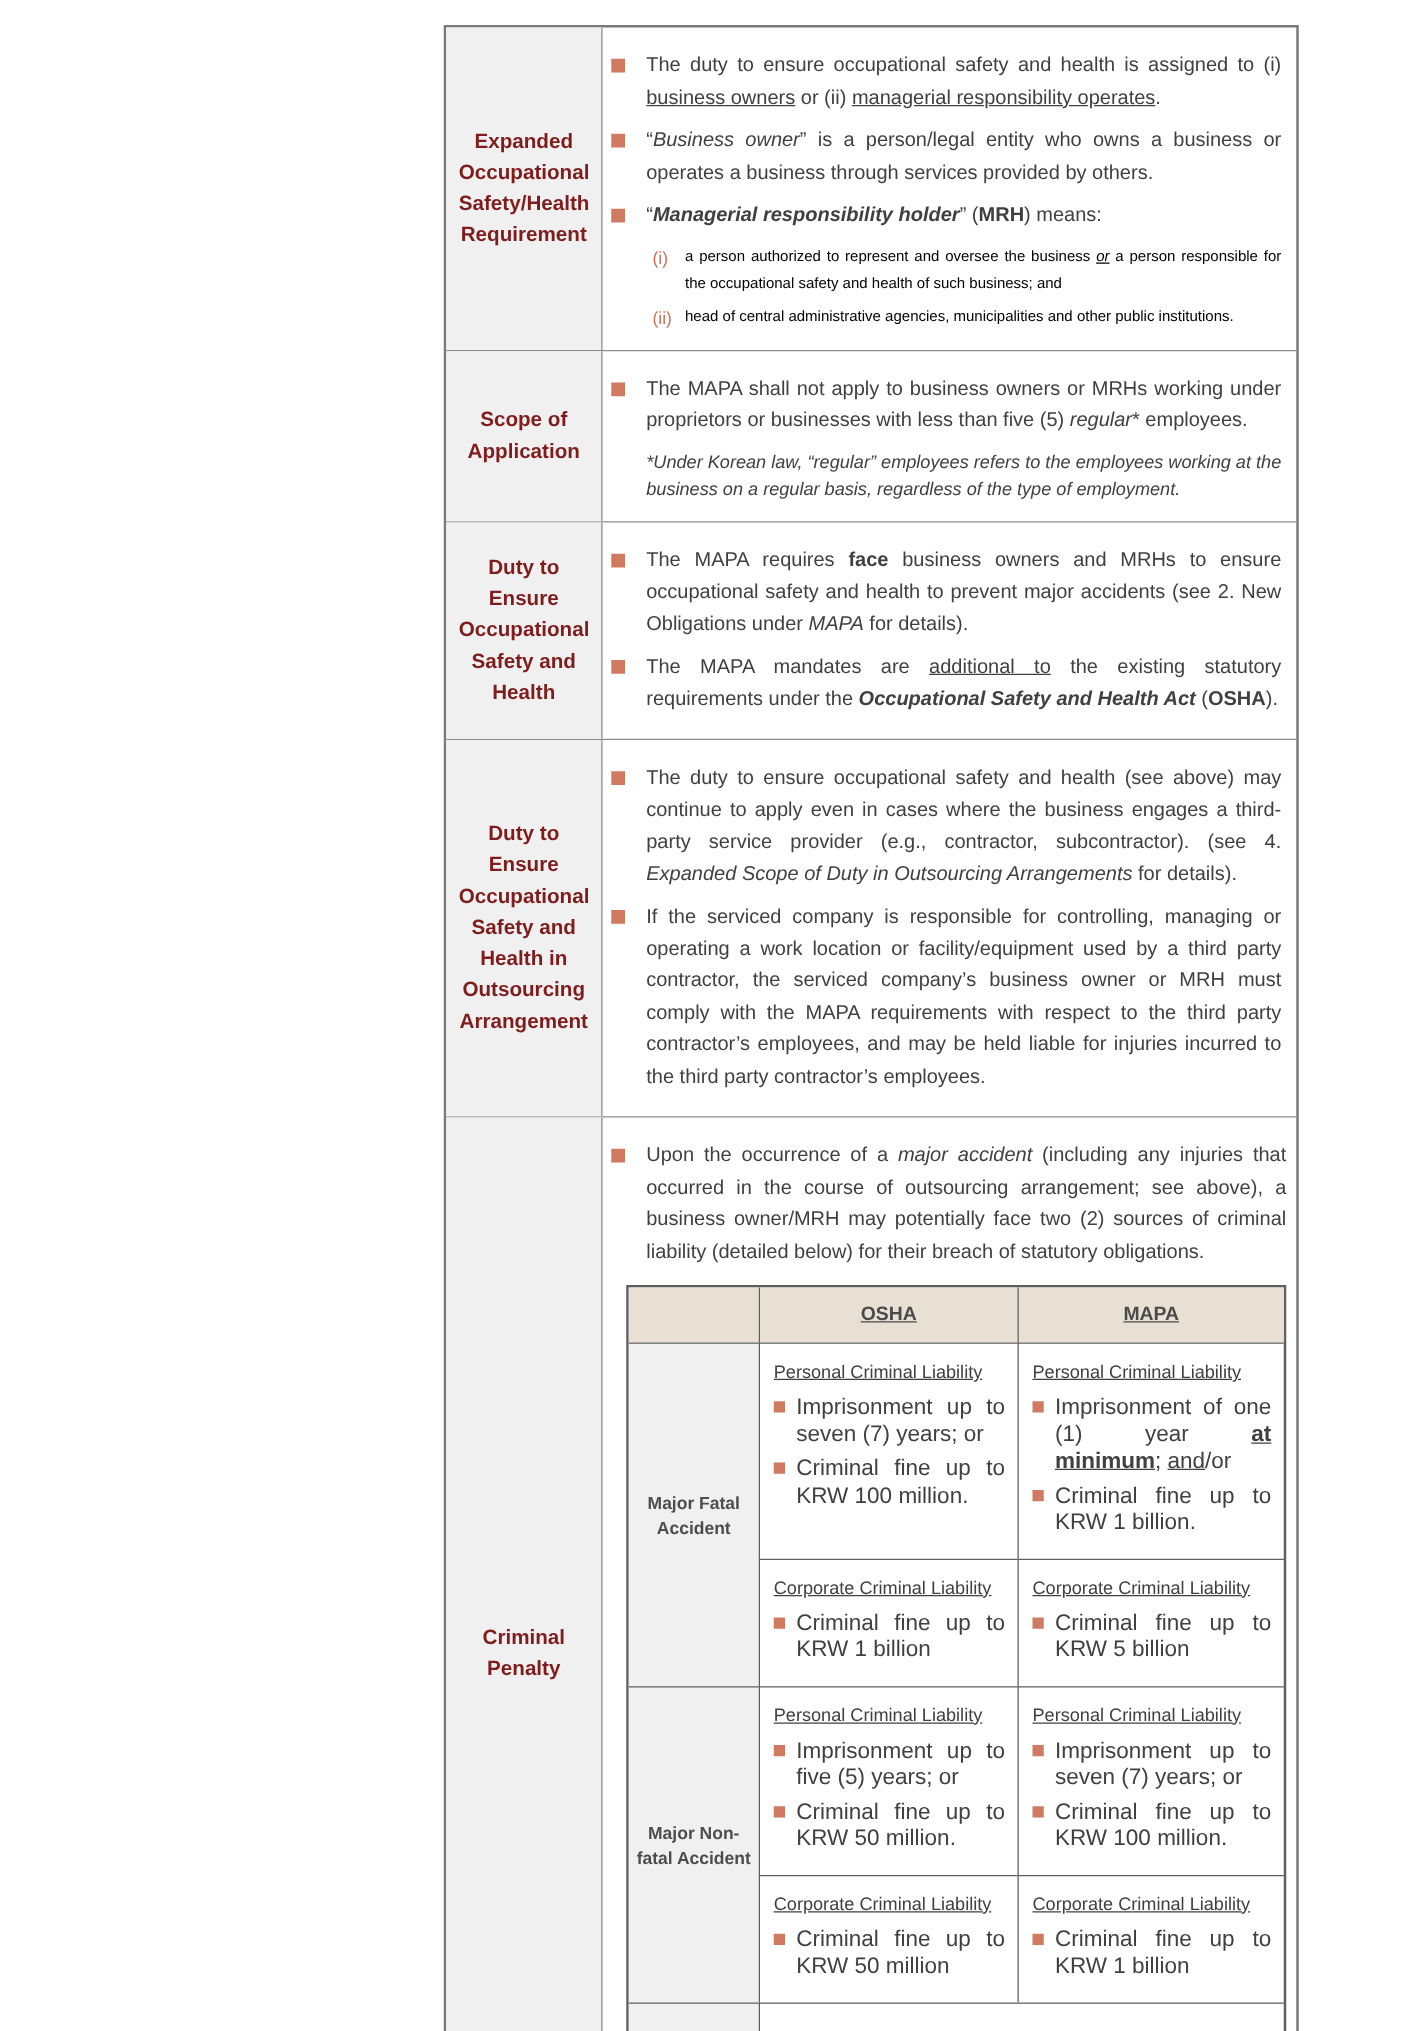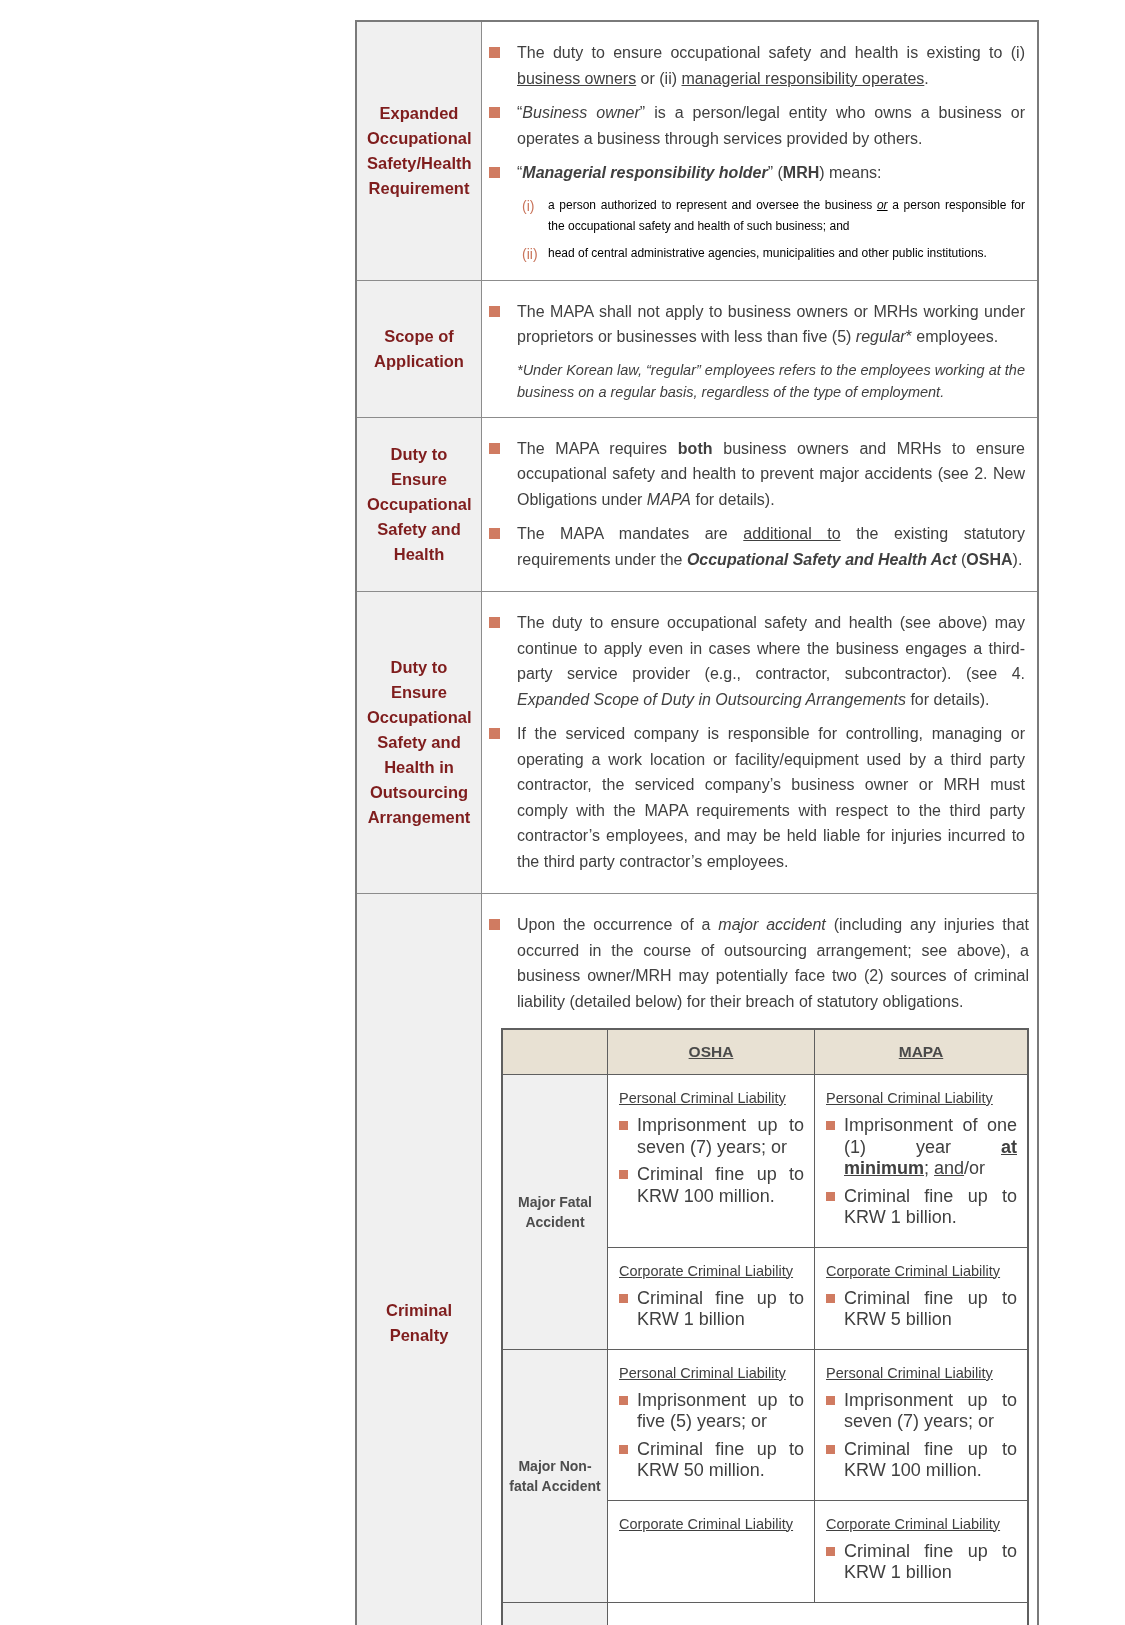--- a/index.html
+++ b/index.html
@@ -72,21 +72,21 @@
 <div class="page">
   <div class="doc-table">
 
     <section class="trow">
       <div class="label-cell">
         <div class="label-text">Expanded Occupational Safety/Health Requirement</div>
       </div>
       <div class="content-cell mh1">
         <div class="bullet">
           <span class="sq-main"></span>
-          <div class="b-text"><span class="seg">The duty to ensure occupational safety and health is existing to (i) </span><span class="seg u">business owners</span><span class="seg"> or (ii) </span><span class="seg u">managerial responsibility operates</span><span class="seg">.</span></div>
+          <div class="b-text"><span class="seg">The duty to ensure occupational safety and health is assigned to (i) </span><span class="seg u">business owners</span><span class="seg"> or (ii) </span><span class="seg u">managerial responsibility operates</span><span class="seg">.</span></div>
         </div>
         <div class="bullet">
           <span class="sq-main"></span>
           <div class="b-text"><span class="seg">“</span><span class="seg i">Business owner</span><span class="seg">” is a person/legal entity who owns a business or operates a business through services provided by others.</span></div>
         </div>
         <div class="bullet">
           <span class="sq-main"></span>
           <div class="b-text"><span class="seg">“</span><span class="seg b i">Managerial responsibility holder</span><span class="seg">” (</span><span class="seg b">MRH</span><span class="seg">) means:</span></div>
         </div>
         <div class="subitem">
@@ -113,21 +113,21 @@
       </div>
     </section>
 
     <section class="trow">
       <div class="label-cell">
         <div class="label-text">Duty to Ensure Occupational Safety and Health</div>
       </div>
       <div class="content-cell mh3">
         <div class="bullet">
           <span class="sq-main"></span>
-          <div class="b-text"><span class="seg">The MAPA requires </span><span class="seg b">both</span><span class="seg"> business owners and MRHs to ensure occupational safety and health to prevent major accidents (see 2. New Obligations under </span><span class="seg i">MAPA</span><span class="seg"> for details).</span></div>
+          <div class="b-text"><span class="seg">The MAPA requires </span><span class="seg b">face</span><span class="seg"> business owners and MRHs to ensure occupational safety and health to prevent major accidents (see 2. New Obligations under </span><span class="seg i">MAPA</span><span class="seg"> for details).</span></div>
         </div>
         <div class="bullet">
           <span class="sq-main"></span>
           <div class="b-text"><span class="seg">The MAPA mandates are </span><span class="seg u">additional to</span><span class="seg"> the existing statutory requirements under the </span><span class="seg b i">Occupational Safety and Health Act</span><span class="seg"> (</span><span class="seg b">OSHA</span><span class="seg">).</span></div>
         </div>
       </div>
     </section>
 
     <section class="trow">
       <div class="label-cell">
@@ -224,20 +224,24 @@
               <span class="sq-s"></span>
               <div class="nb-text"><span class="seg">Imprisonment up to seven (7) years; or</span></div>
             </div>
             <div class="nb">
               <span class="sq-s"></span>
               <div class="nb-text"><span class="seg">Criminal fine up to KRW 100 million.</span></div>
             </div>
           </div>
           <div class="pcell liab ga-nco">
             <div class="liab-heading">Corporate Criminal Liability</div>
+            <div class="nb">
+              <span class="sq-s"></span>
+              <div class="nb-text"><span class="seg">Criminal fine up to KRW 50 million</span></div>
+            </div>
           </div>
           <div class="pcell liab ga-ncm">
             <div class="liab-heading">Corporate Criminal Liability</div>
             <div class="nb">
               <span class="sq-s"></span>
               <div class="nb-text"><span class="seg">Criminal fine up to KRW 1 billion</span></div>
             </div>
           </div>
 
           <div class="pcell plabel no-bl ga-rl">

